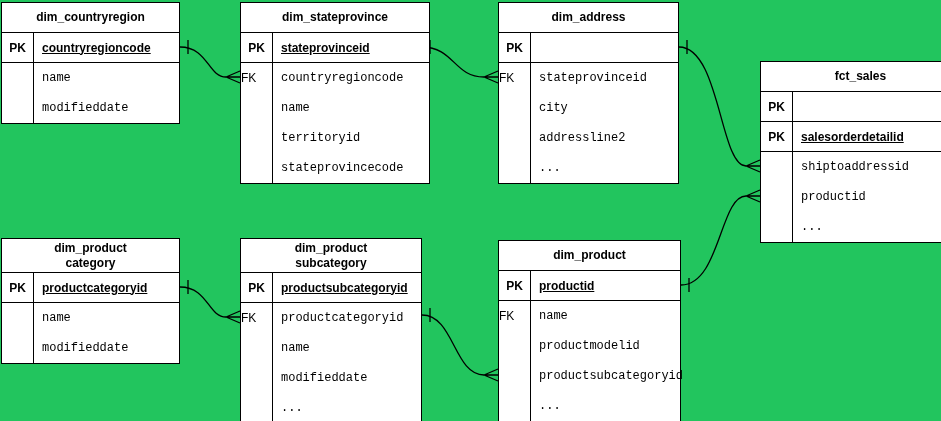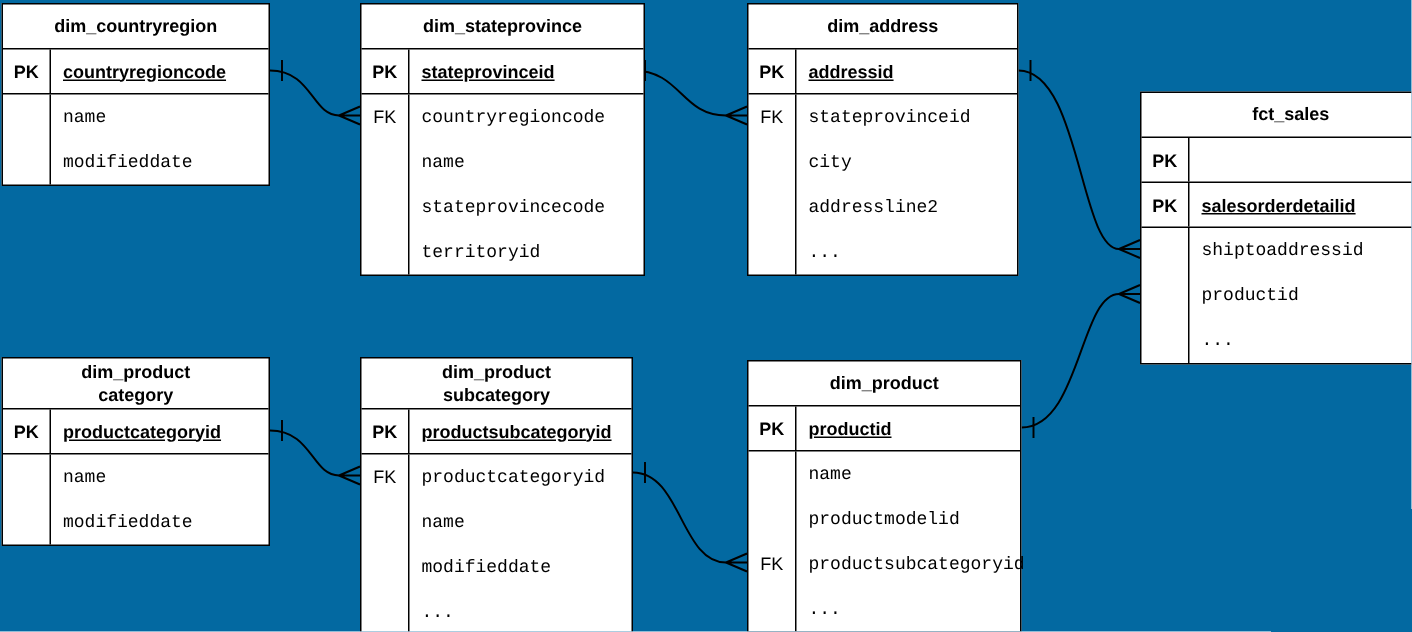--- a/index.html
+++ b/index.html
@@ -1,20 +1,20 @@
 <!DOCTYPE html>
 <html><head>
 <meta charset="utf-8">
 <style>
   html, body { margin: 0; padding: 0; background: #ffffff; }
   .canvas {
     position: relative;
     width: 941px;
     height: 421px;
-    background: #0369a1;
+    background: #22c55e;
     overflow: hidden;
     font-family: "Liberation Sans", sans-serif;
     font-size: 12px;
     color: #000;
   }
   .wires {
     position: absolute;
     left: 0; top: 0;
     width: 941px; height: 421px;
   }
@@ -62,21 +62,21 @@
     align-items: center;
     padding-left: 8px;
     text-decoration: underline;
   }
   .tbody { display: flex; align-items: stretch; }
   .tlabels {
     width: 32px;
     box-sizing: border-box;
     border-right: 1.5px solid #000;
     display: flex;
-    flex-direction: column;
+    flex-direction: row;
     flex: none;
   }
   .tlabels .cell {
     height: 30px;
     display: flex;
     align-items: center;
     justify-content: center;
   }
   .tfields { flex: 1; display: flex; flex-direction: column; font-family: Liberation Mono, monospace; }
   .tfields .cell {
@@ -155,33 +155,32 @@
     <div class="tbody">
       <div class="tlabels">
         <div class="cell">FK</div>
         <div class="cell"></div>
         <div class="cell"></div>
         <div class="cell"></div>
       </div>
       <div class="tfields">
         <div class="cell">countryregioncode</div>
         <div class="cell">name</div>
+        <div class="cell">territoryid</div>
         <div class="cell">stateprovincecode</div>
-        <div class="cell">territoryid</div>
       </div>
     </div>
   </div>
 
   <div class="tbl" style="left:498px; top:2px; width:181px;">
     <div class="tbl-title one-line">
       <span>dim_address</span>
     </div>
     <div class="krow">
       <div class="kcell">PK</div>
-      <div class="kfield">addressid</div>
     </div>
     <div class="tbody">
       <div class="tlabels">
         <div class="cell">FK</div>
         <div class="cell"></div>
         <div class="cell"></div>
         <div class="cell"></div>
       </div>
       <div class="tfields">
         <div class="cell">stateprovinceid</div>

